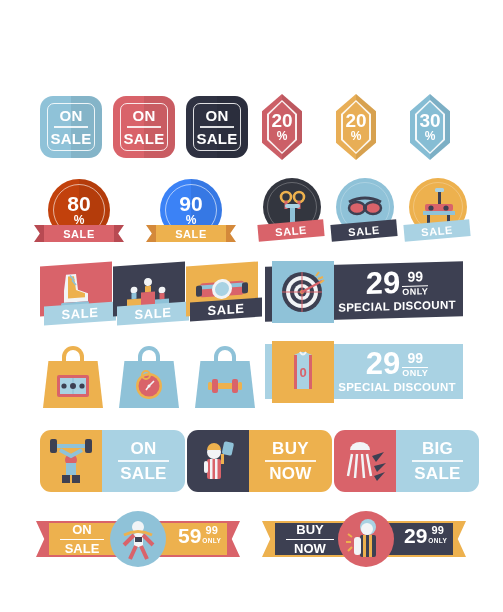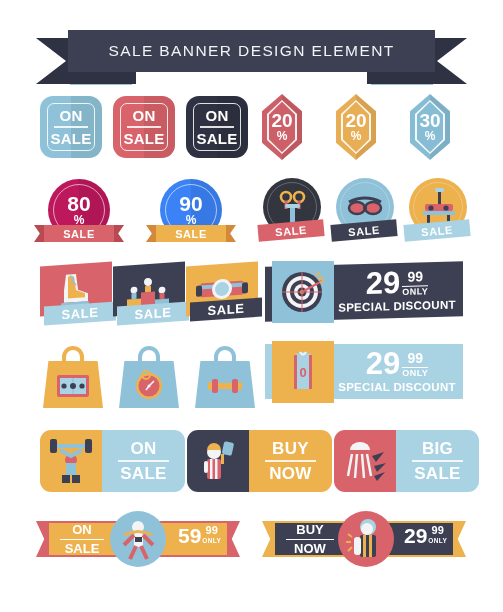--- a/index.html
+++ b/index.html
@@ -105,29 +105,20 @@
   .pb .top .col .c{font-size:14px;font-weight:bold;line-height:1;}
   .pb .top .col .ln{width:100%;height:1.2px;margin:1.5px 0;}
   .pb .top .col .u{font-size:9px;font-weight:bold;letter-spacing:.4px;line-height:1;}
   .pb .sd{font-size:11.5px;font-weight:bold;letter-spacing:.3px;margin-top:2px;}
 </style>
 </head>
 <body>
 
 <div class="stage">
 
-  <div class="hdr">
-    <div class="acc l"></div>
-    <div class="acc r"></div>
-    <div class="tail l"></div>
-    <div class="tail r"></div>
-    <div class="band">
-      <span>SALE BANNER DESIGN ELEMENT</span>
-    </div>
-  </div>
 
   <div class="sq" style="left:40px;top:96px;background:#8fc2d8;">
     <div class="shadow-r"></div>
     <div class="inner">
       <div class="t1">ON</div>
       <div class="rule"></div>
       <div class="t2">SALE</div>
     </div>
   </div>
 
@@ -181,21 +172,21 @@
       </div>
     <div class="hexline">
         <i style="background:#86bdd4;"></i>
       </div>
     <div class="hextx">
       <div class="n">30</div>
       <div class="p">%</div>
     </div>
   </div>
 
-  <div class="circ" style="left:48px;top:179px;background:#be185d;">
+  <div class="circ" style="left:48px;top:179px;background:#c2410c;">
     <div class="shadow-r"></div>
     <div class="ring"></div>
     <div class="ct">
       <div class="n">80</div>
       <div class="p">%</div>
     </div>
   </div>
   <div class="rib" style="left:34px;top:225px;width:90px;">
     <div class="e l" style="background:#b84a52;"></div>
     <div class="e r" style="background:#b84a52;"></div>

